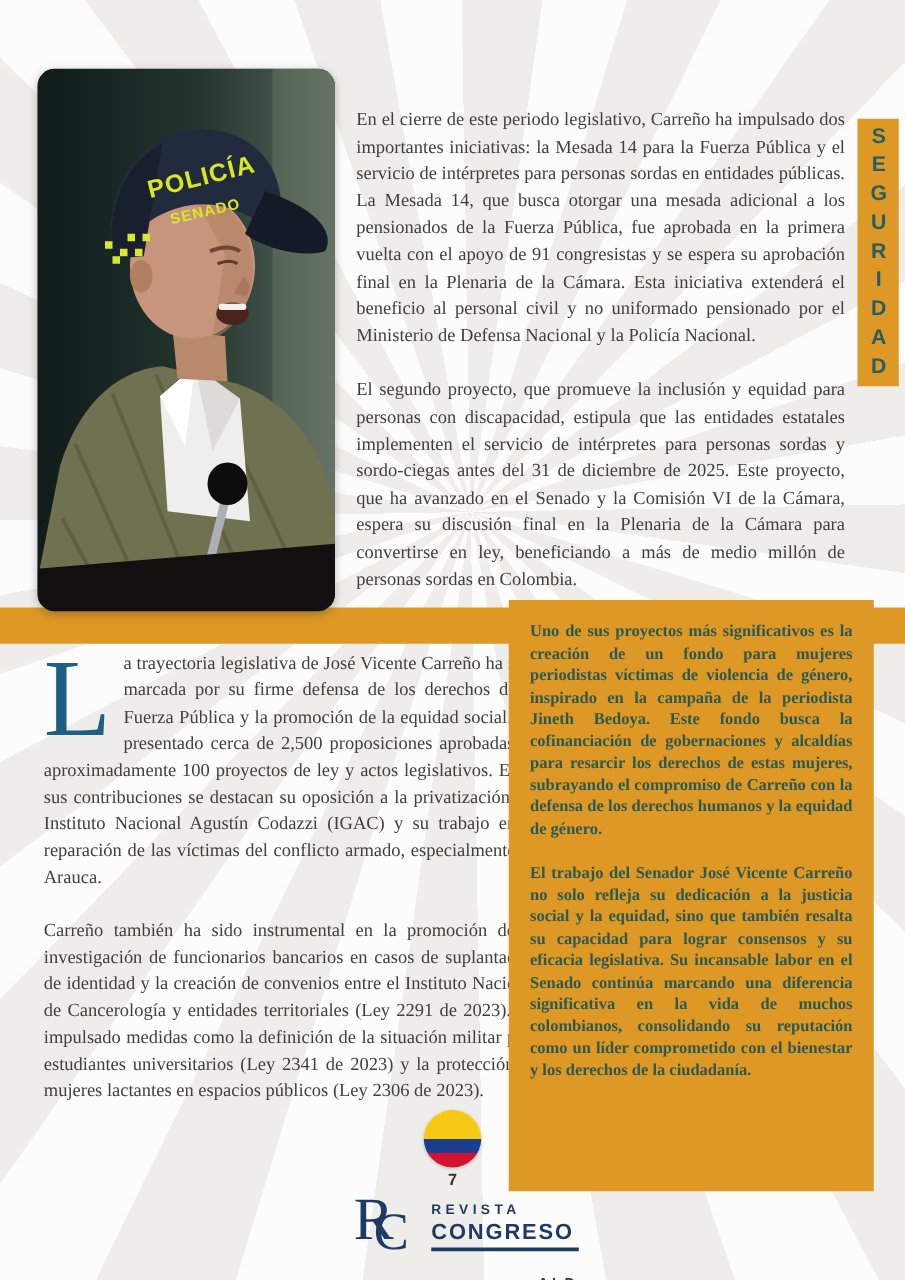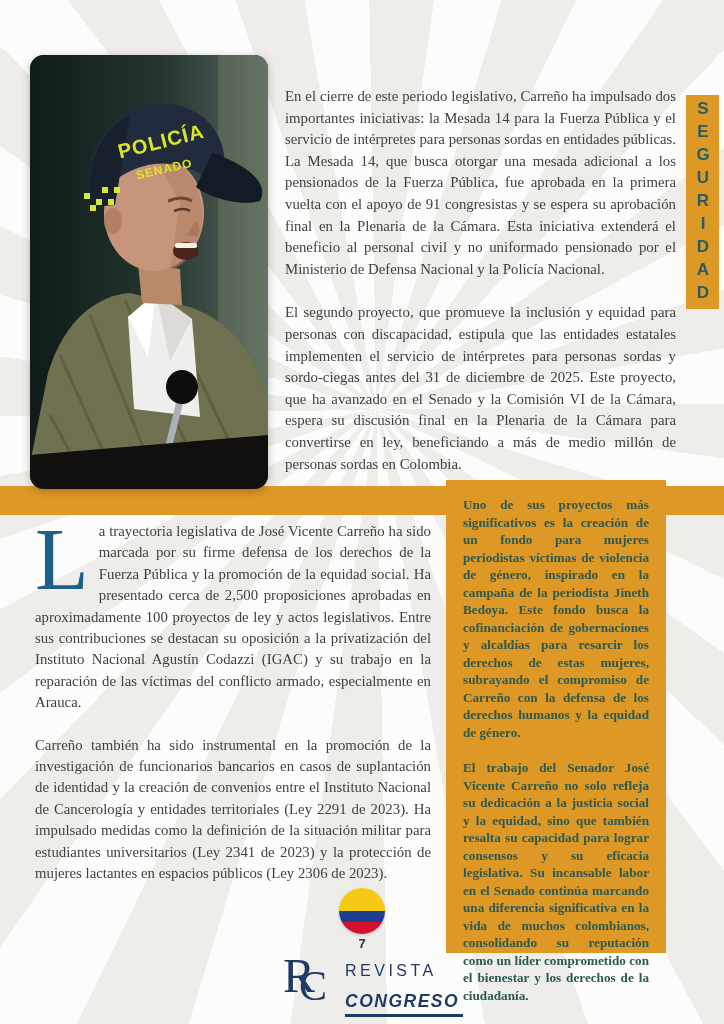--- a/index.html
+++ b/index.html
@@ -64,21 +64,21 @@
   .drop-cap{
     float:left;
     font-size:88px;line-height:70px;
     color:var(--steel);
     margin:4px 10px 0 0;
     font-family:"Liberation Serif",serif;
   }
 
   
   .highlight-box{
-    position:absolute;left:446px;top:480px;width:220px;height:473px;
+    position:absolute;left:407px;top:480px;width:292px;height:473px;
     box-sizing:border-box;padding:16px 17px;
     background:var(--accent);z-index:2;
     color:var(--teal-box);
     font-size:13.2px;line-height:17.5px;font-weight:bold;
     text-align:justify;
   }
   .highlight-box p{margin:0 0 18px 0;}
 
   
   .flag-badge{
@@ -98,22 +98,22 @@
   }
   .logo{
     position:absolute;left:283px;top:954px;z-index:2;
     display:flex;align-items:flex-start;
   }
   .monogram{position:relative;width:58px;height:62px;color:var(--navy);}
   .monogram .r{position:absolute;left:0;top:-6px;font-size:48px;font-family:"Liberation Serif",serif;}
   .monogram .c{position:absolute;left:16px;top:8px;font-size:42px;font-family:"Liberation Serif",serif;}
   .logo-text{margin-left:4px;margin-top:8px;color:var(--navy);
     font-family:"Liberation Sans",sans-serif;width:118px;}
-  .logo-line1{font-size:16px;font-weight:normal;letter-spacing:3.5px;}
-  .logo-line2{font-size:17.5px;font-weight:bold;letter-spacing:1.5px;margin-top:11px;font-style:italic;}
+  .logo-line1{font-size:11px;font-weight:bold;letter-spacing:3.5px;}
+  .logo-line2{font-size:17.5px;font-weight:bold;letter-spacing:1.5px;margin-top:1px;}
   .logo-rule{height:2.5px;background:var(--navy);margin-top:2px;}
   .logo-line3{font-size:11.5px;font-weight:bold;letter-spacing:3px;text-align:right;margin-top:20px;}
 </style>
 </head>
 <body>
 
 <div class="page">
 
   <div class="photo-card">
     <svg viewBox="0 0 238 434" width="238" height="434">

